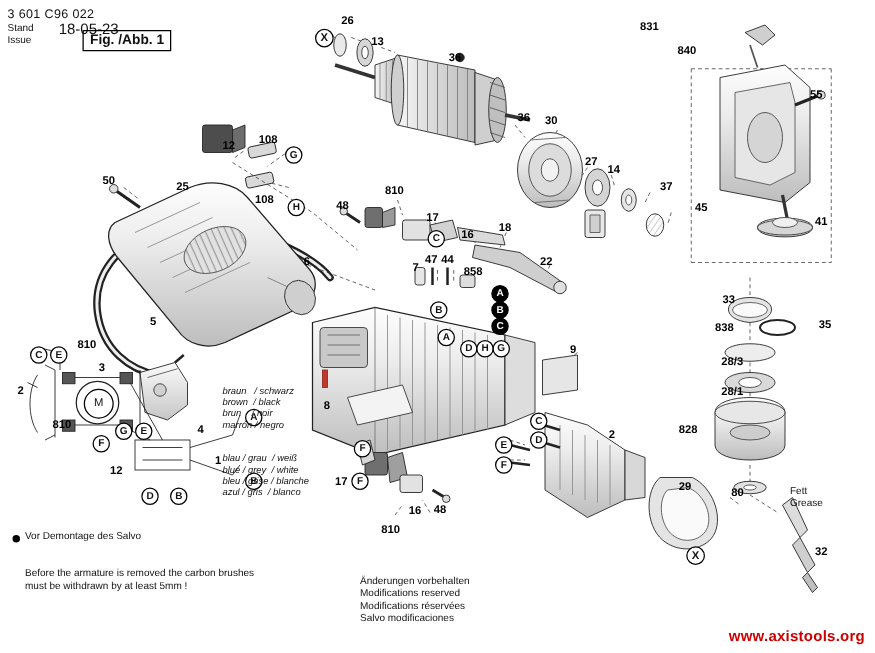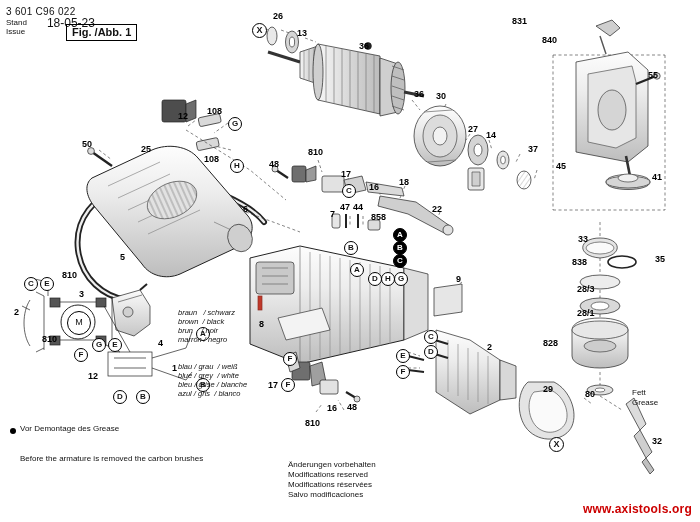--- a/index.html
+++ b/index.html
@@ -497,24 +497,25 @@
 brown  / black
 brun    / noir
 marrón / negro</div>
   <div class="legend" style="left: 178px; top: 362px; white-space: pre;">blau / grau  / weiß
 blue / grey  / white
 bleu / grise / blanche
 azul / gris  / blanco</div>
 
   <div class="bullet" style="left:10px;top:428px;"></div>
   <div class="note" style="left:20px;top:424px;width:240px;">
-    <div>Vor Demontage des Grease</div>
+    <div>Vor Demontage des Salvo</div>
   </div>
   <div class="note" style="left:20px;top:454px;width:280px;">
     <div>Before the armature is removed the carbon brushes</div>
+    <div>must be withdrawn by at least 5mm !</div>
   </div>
   <div class="note" style="left: 288px; top: 430px; white-space: pre; margin-top: 30px;" style-white-space="pre">Änderungen vorbehalten
 Modifications reserved
 Modifications réservées
 Salvo modificaciones</div>
 
   <div class="fett" style="left: 632px; top: 388px; white-space: pre;">Fett
 Grease</div>
 
   <div class="url">www.axistools.org</div>

